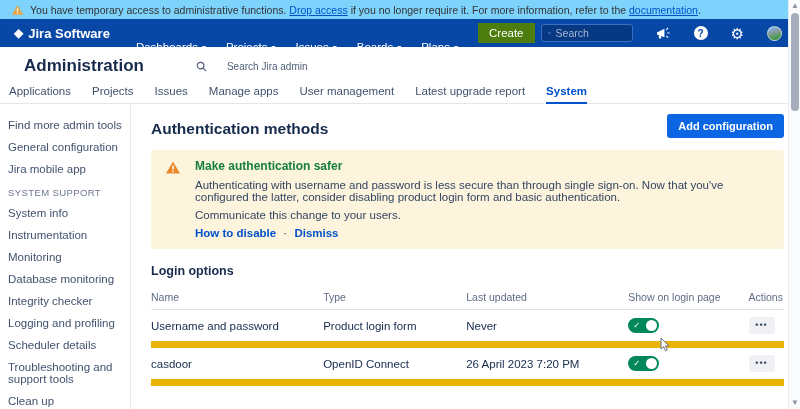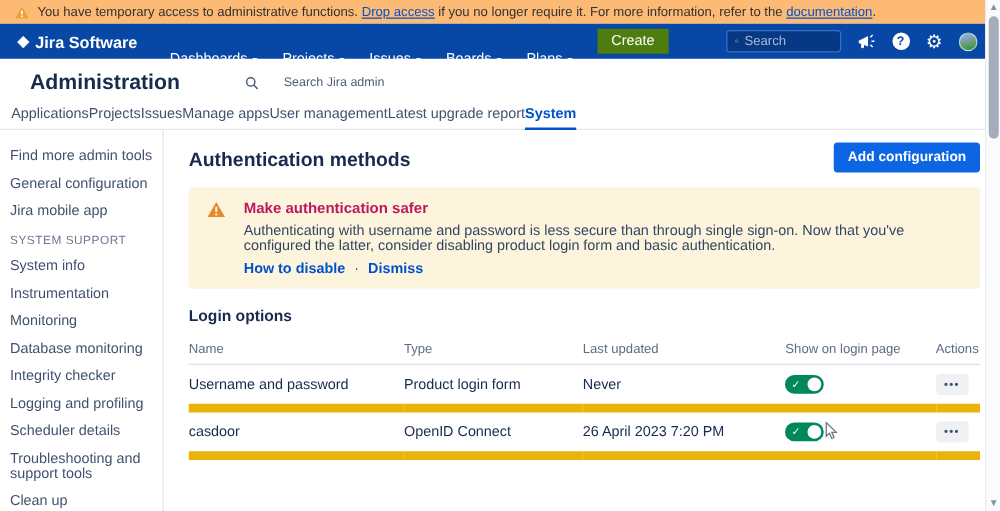--- a/index.html
+++ b/index.html
@@ -5,42 +5,42 @@
   * { margin:0; padding:0; box-sizing:border-box; }
   html,body { width:800px; height:409px; overflow:hidden; }
   body {
     font-family:"Liberation Sans", sans-serif;
     background:#fff; color:#172B4D; position:relative;
   }
   a { text-decoration:none; cursor:pointer; }
 
   
   .banner {
-    height:19px; background:#fdba74; display:flex; align-items:center;
+    height:19px; background:#7dd3fc; display:flex; align-items:center;
     padding:0 12px; gap:7px; font-size:10.5px; color:#333; white-space:nowrap;
   }
   .banner a { color:#0052CC; text-decoration:underline; }
   .warn-tri { width:11px; height:10px; flex:0 0 auto; }
 
   
   .navbar {
     height:28px; background:#0747A6; display:flex; align-items:center;
     padding:0 0 0 14px; color:#fff;
   }
   .nav-logo { display:flex; align-items:center; gap:5px; font-size:13px; font-weight:bold; margin-right:26px; }
   .nav-logo .diamond { font-size:12px; line-height:1; }
   .nav-items { display:flex; align-items:center; gap:20px; font-size:11.5px; }
   .nav-item { display:flex; align-items:center; gap:4px; cursor:pointer;margin-top:28px; }
   .nav-item .caret { font-size:8px; opacity:.9; }
   .create-btn {
     background:#4d7c0f; color:#fff; border:none; font-size:11.5px;
     padding:4px 11px; border-radius:0; margin-left:20px; cursor:pointer;
     font-family:"Liberation Sans", sans-serif;
   }
-  .nav-right { margin-left:auto; display:flex; align-items:center; gap:13px; padding-right:18px; }
+  .nav-right { margin-left:auto; display:flex; align-items:center; gap:23px; padding-right:18px; }
   .nav-search {
     display:flex; align-items:center; gap:5px; background:rgba(9,30,66,0.35);
     border:1px solid #3B6FC4; border-radius:3px; width:92px; height:18px; padding:0 6px;
   }
   .nav-search input {
     background:transparent; border:none; outline:none; color:#BFCBDD;
     font-size:10.5px; width:70px; font-family:"Liberation Sans", sans-serif;
   }
   .nav-search input::placeholder { color:#A8B9D4; }
   .nav-icon { display:flex; align-items:center; justify-content:center; cursor:pointer; }
@@ -54,21 +54,21 @@
     background:linear-gradient(160deg,#7fb1e8 15%,#8a9aa0 40%,#4e9e58 70%,#2f7d3b 100%);
     border:1px solid rgba(255,255,255,.5);
   }
 
   
   .admin-header { display:flex; align-items:center; padding:9px 0 5px 24px; gap:52px; }
   .admin-title { font-size:17px; font-weight:bold; color:#172B4D; }
   .admin-search { display:flex; align-items:center; gap:20px; font-size:10px; color:#505F79; cursor:pointer; }
 
   
-  .tabs { display:flex; padding:0 0 0 9px; border-bottom:1px solid #E4E6EA; font-size:11.5px; color:#42526E; }
+  .tabs { display:flex; gap:21px; padding:0 0 0 9px; border-bottom:1px solid #E4E6EA; font-size:11.5px; color:#42526E; }
   .tab { padding:4px 0 5px; cursor:pointer; }
   .tab.active { color:#0052CC; font-weight:bold; border-bottom:2px solid #0052CC; margin-bottom:-1px; }
 
   
   .content { display:flex; height:311px; }
   .sidebar {
     width:131px; flex:0 0 131px; border-right:1px solid #E4E6EA;
     padding:13px 8px 0 8px; font-size:11.5px; color:#42526E; overflow:hidden;
   }
   .side-item { margin-bottom:6px; line-height:12px; cursor:pointer; padding:2px 0; }
@@ -87,21 +87,21 @@
   }
   .main-desc { font-size:11.5px; color:#344563; margin-top:9px; }
   .main-desc a { color:#0052CC; }
 
   
   .warn-card {
     margin-top:12px; background:#FCF4DC; border-radius:3px;
     padding:9px 16px 10px 44px; position:relative;
   }
   .warn-card .warn-tri-big { position:absolute; left:15px; top:11px; width:14px; height:13px; }
-  .warn-title { font-size:12px; font-weight:bold; color:#be185d; margin-bottom:6px; }
+  .warn-title { font-size:12px; font-weight:bold; color:#15803d; margin-bottom:6px; }
   .warn-line { font-size:11.5px; color:#344563; margin-bottom:6px; }
   .warn-links { font-size:11.5px; font-weight:bold; color:#0052CC; }
   .warn-links a { color:#0052CC; }
   .warn-links .sep { color:#344563; font-weight:normal; padding:0 4px; }
 
   
   .section-title { font-size:12.5px; font-weight:bold; color:#172B4D; margin-top:15px; }
   table.login { width:100%; border-collapse:collapse; margin-top:8px; font-size:11.5px; }
   table.login th {
     text-align:left; font-size:10.5px; font-weight:normal; color:#5E6C84;
@@ -249,20 +249,21 @@
     </div>
 
     <div class="warn-card">
       <svg class="warn-tri-big" viewBox="0 0 14 12">
         <path d="M7 0 L14 12 L0 12 Z" fill="#E8882D"></path>
         <rect x="6.2" y="4" width="1.6" height="4" fill="#FCF4DC"></rect>
         <rect x="6.2" y="9.2" width="1.6" height="1.6" fill="#FCF4DC"></rect>
       </svg>
       <div class="warn-title">Make authentication safer</div>
       <div class="warn-line">Authenticating with username and password is less secure than through single sign-on. Now that you've configured the latter, consider disabling product login form and basic authentication.</div>
+      <div class="warn-line">Communicate this change to your users.</div>
       <div class="warn-links">
         <a>How to disable</a>
         <span class="sep">·</span>
         <a>Dismiss</a>
       </div>
     </div>
 
     <div class="section-title">Login options</div>
     <table class="login">
       <colgroup>

